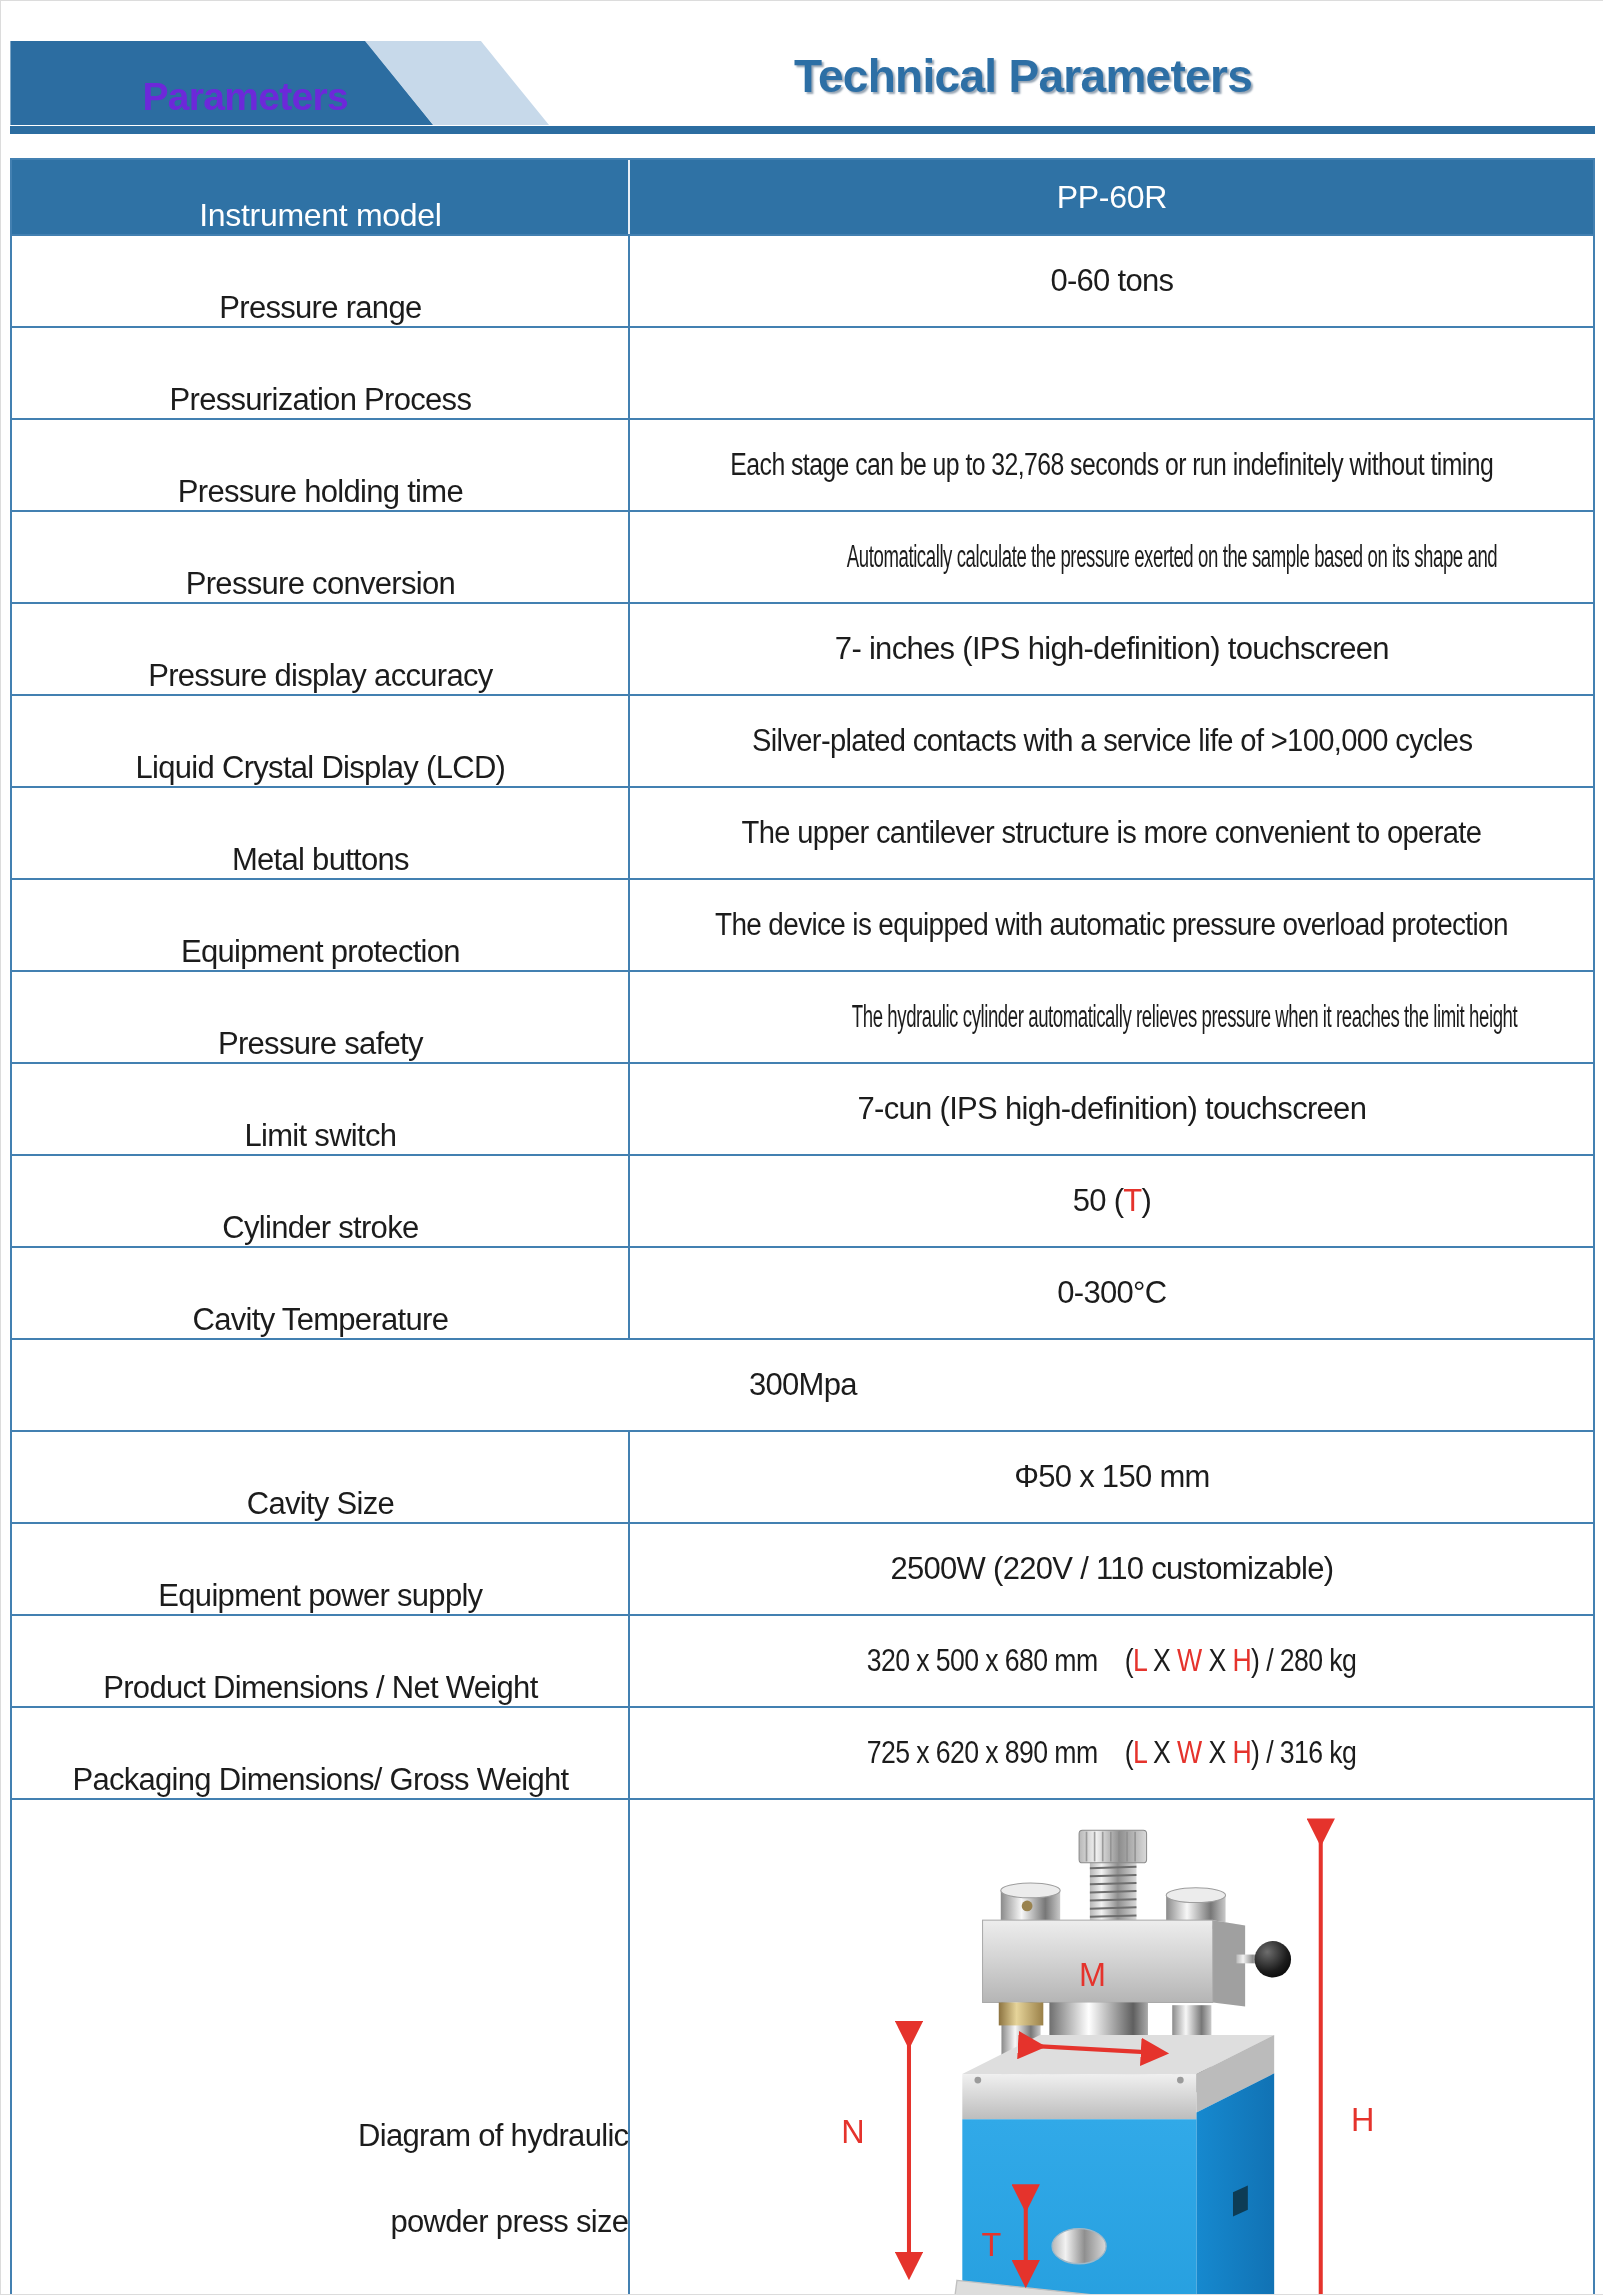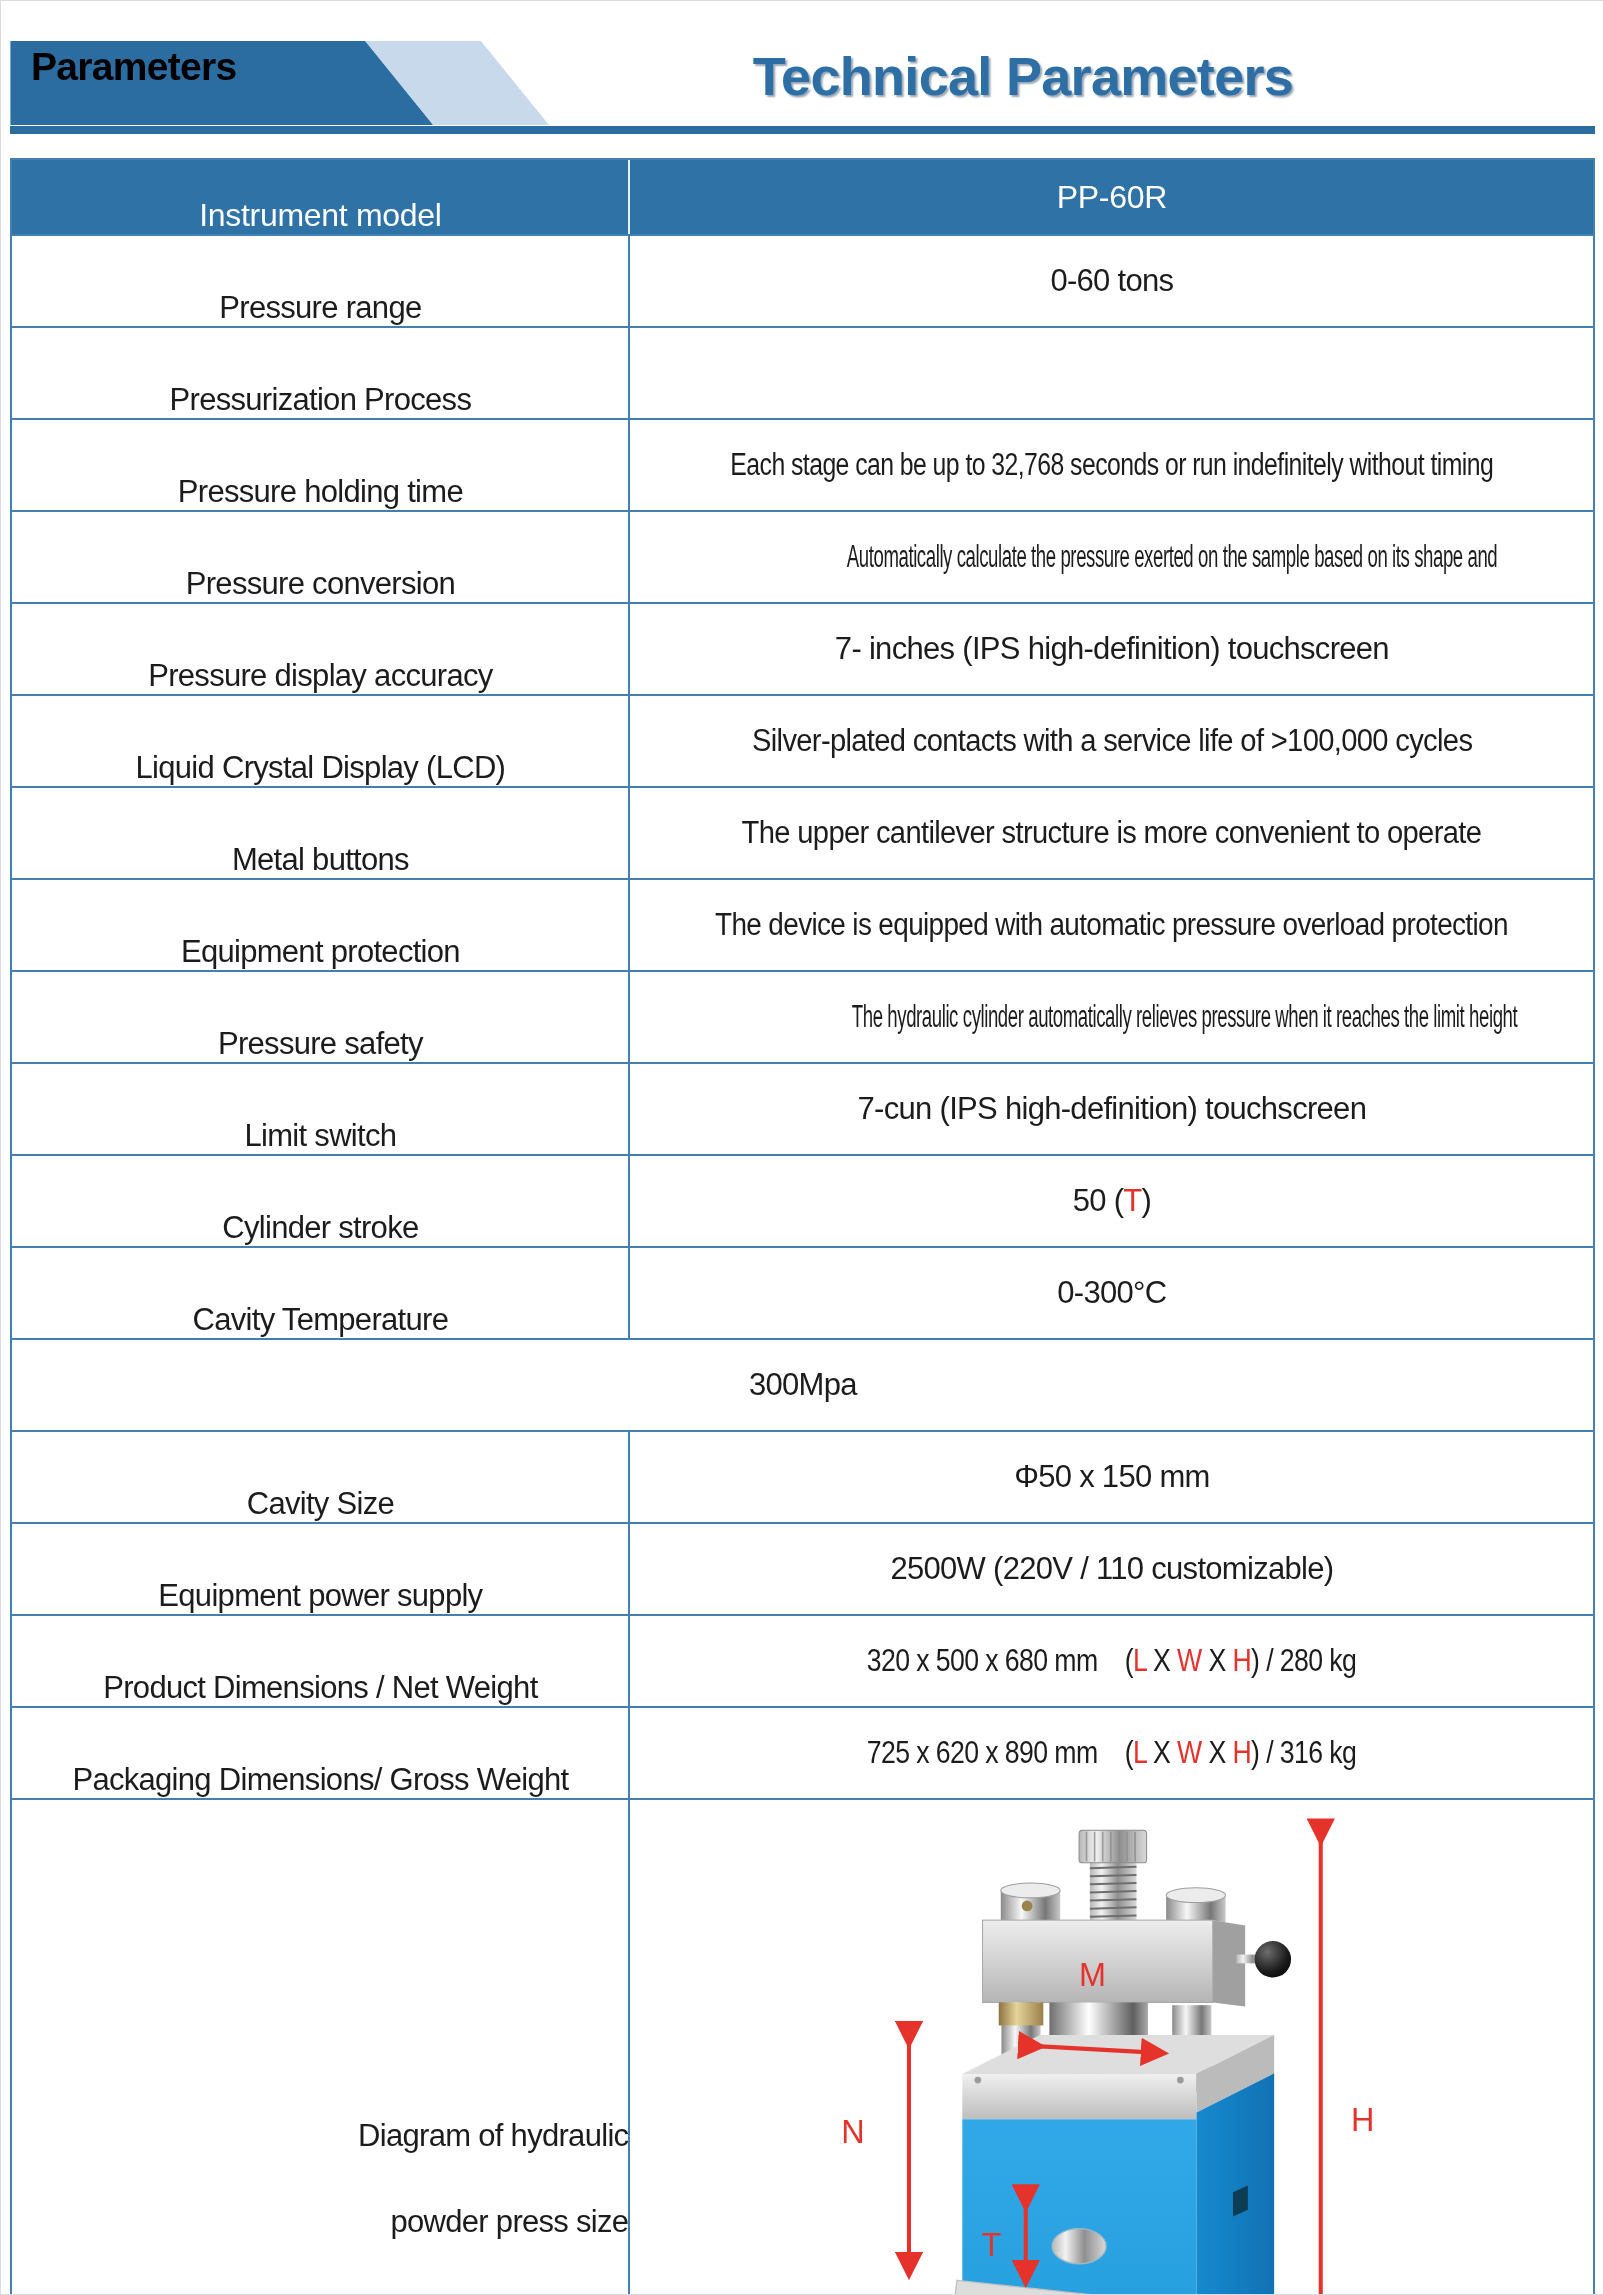--- a/index.html
+++ b/index.html
@@ -4,25 +4,25 @@
 <style>
   html,body{margin:0;padding:0;background:#ffffff;}
   .page{position:relative;width:1604px;height:2295px;background:#fff;box-sizing:border-box;
         border:1.3px solid #dcdcdc;font-family:"Liberation Sans","DejaVu Sans",sans-serif;color:#1c1c1c;overflow:hidden;}
 
   
   .banner-dark{position:absolute;left:9.4px;top:40px;width:423px;height:84px;background:#2c6da1;
                clip-path:polygon(0 0,84% 0,100% 100%,0 100%);}
   .banner-light{position:absolute;left:364px;top:40px;width:184px;height:84px;background:#c7d9ea;
                clip-path:polygon(0 0,63% 0,100% 100%,37% 100%);}
-  .banner-label{position:absolute;left:30px;top:24px;width:317px;height:84px;line-height:84px;
-               text-align:left;font-size:39px;font-weight:bold;color:#000000;letter-spacing:-0.7px;}
+  .banner-label{position:absolute;left:30px;top:54px;width:317px;height:84px;line-height:84px;
+               text-align:right;font-size:39px;font-weight:bold;color:#6d28d9;letter-spacing:-0.7px;}
   .hbar{position:absolute;left:9.4px;top:125px;width:1585px;height:8px;background:#2c6da1;}
   .page-title{position:absolute;left:715px;top:35px;width:614px;height:81px;line-height:81px;text-align:center;
-              font-size:54px;font-weight:bold;color:#2d6fa5;letter-spacing:-0.7px;
+              font-size:46px;font-weight:bold;color:#2d6fa5;letter-spacing:-0.7px;
               text-shadow:2px 2px 2px #97a5b4;}
 
   
   .tbl{position:absolute;left:9.4px;top:157px;width:1585px;box-sizing:border-box;
        border:2px solid #4380b1;}
   .trow{display:flex;height:92px;box-sizing:border-box;border-top:2.7px solid #4380b1;}
   .trow.hdr{height:74px;border-top:none;background:#2f72a5;}
   .cl{width:618px;flex:0 0 618px;box-sizing:border-box;border-right:2px solid #4380b1;
       display:flex;align-items:flex-end;justify-content:center;text-align:center;}
   .cv{flex:1 1 auto;display:flex;align-items:center;justify-content:center;text-align:center;border-radius:13px;}

